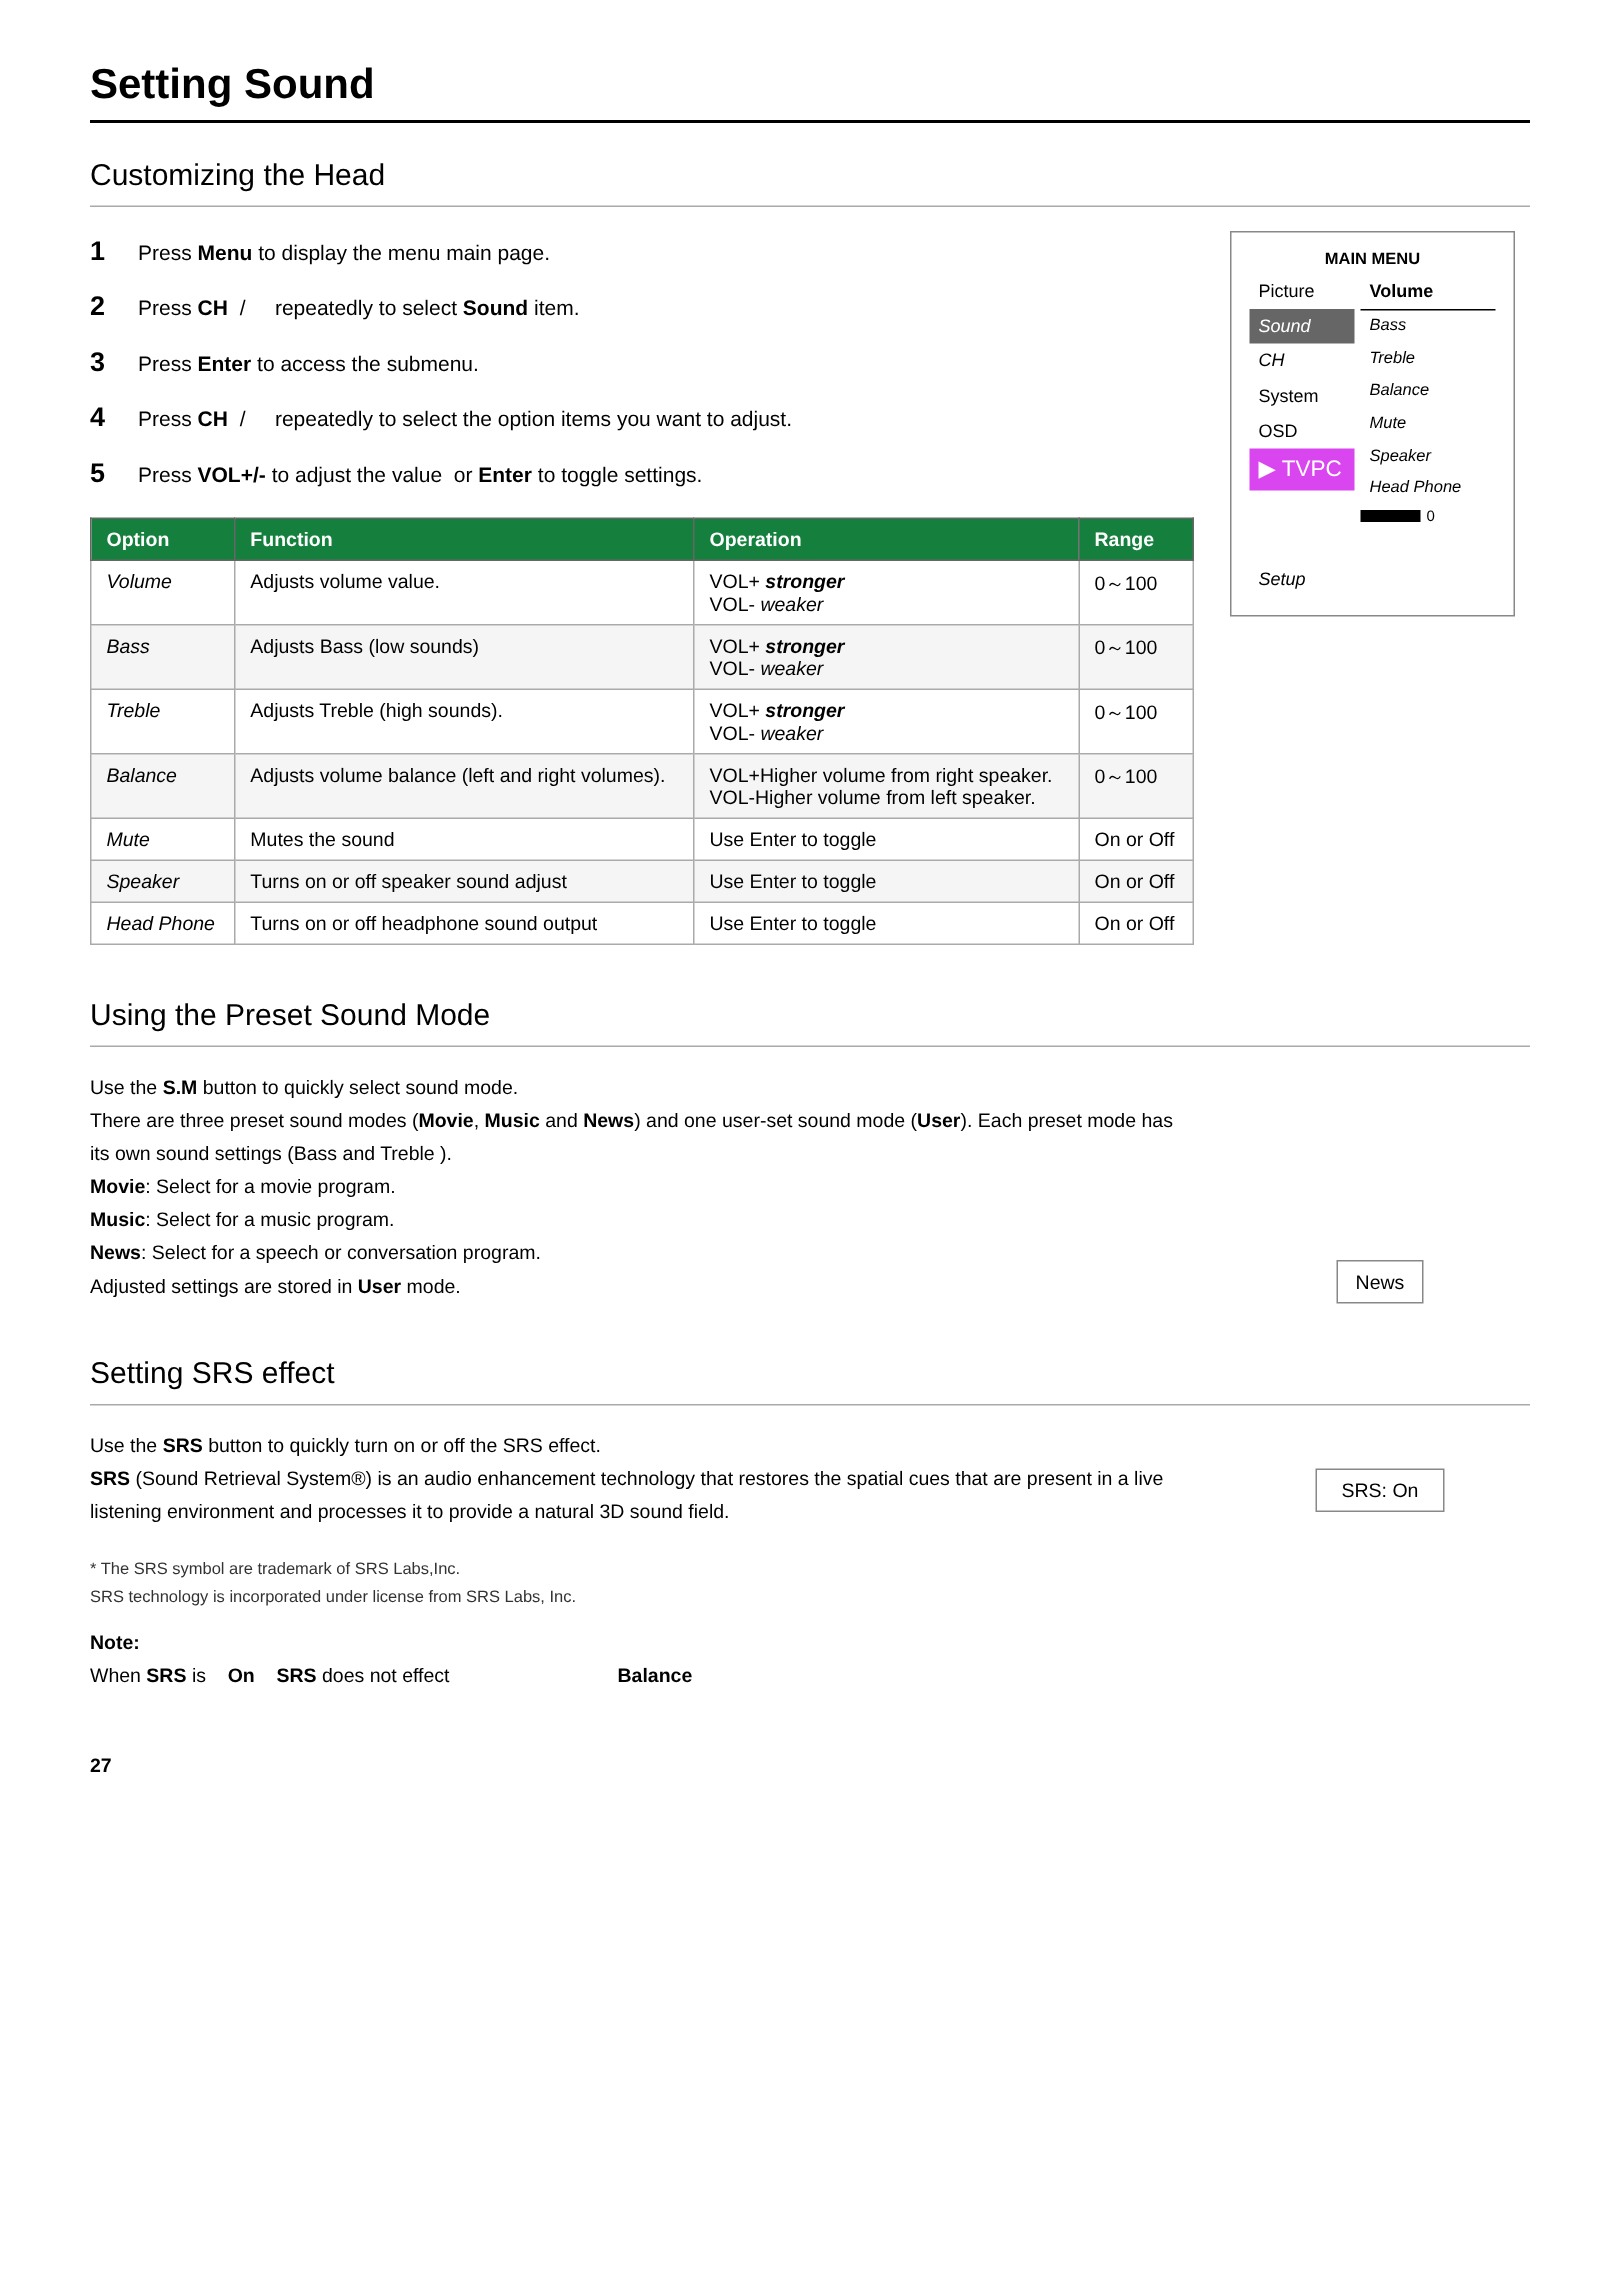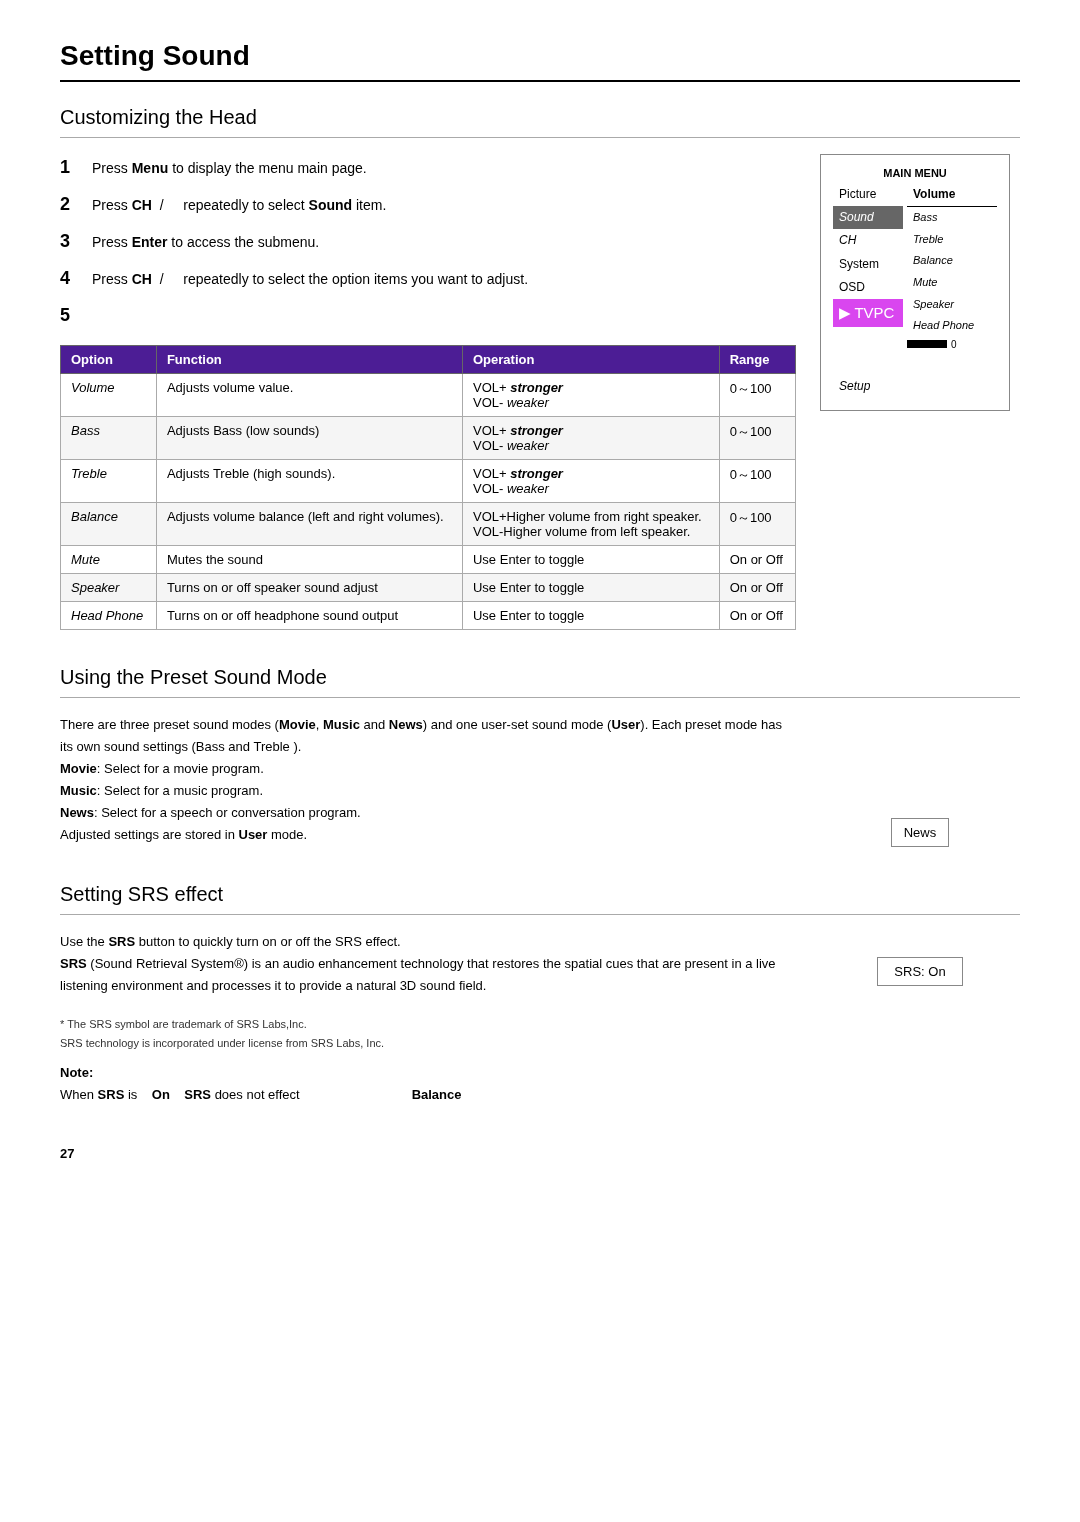--- a/index.html
+++ b/index.html
@@ -139,21 +139,21 @@
     }
 
     
     .sound-table {
       width: 100%;
       border-collapse: collapse;
       margin-top: 12px;
       font-size: 13px;
     }
     .sound-table th {
-      background: #4c1d95;
+      background: #15803d;
       color: #fff;
       padding: 6px 10px;
       text-align: left;
       font-weight: bold;
       border: 1px solid #666;
     }
     .sound-table td {
       padding: 6px 10px;
       border: 1px solid #aaa;
       vertical-align: top;
@@ -249,20 +249,21 @@
         <li class="step-item">
           <span class="step-num">3</span>
           <span class="step-text">Press <b>Enter</b> to access the submenu.</span>
         </li>
         <li class="step-item">
           <span class="step-num">4</span>
           <span class="step-text">Press <b>CH</b> <span class="slash-sym">/</span> &nbsp;&nbsp; repeatedly to select the option items you want to adjust.</span>
         </li>
         <li class="step-item">
           <span class="step-num">5</span>
+          <span class="step-text">Press <b>VOL+/-</b> to adjust the value &nbsp;or <b>Enter</b> to toggle settings.</span>
         </li>
       </ol>
 
       <table class="sound-table">
         <thead>
           <tr>
             <th>Option</th>
             <th>Function</th>
             <th>Operation</th>
             <th>Range</th>
@@ -347,20 +348,21 @@
   </div>
 </div>
 
 <div class="section">
   <h2 class="section-title">Using the Preset Sound Mode</h2>
   <hr class="section-divider">
 
   <div class="two-col">
     <div class="left-col">
       <div class="preset-text">
+        <p>Use the <b>S.M</b> button to quickly select sound mode.</p>
         <p>There are three preset sound modes (<b>Movie</b>, <b>Music</b> and <b>News</b>) and one user-set sound mode (<b>User</b>). Each preset mode has its own sound settings (Bass and Treble ).</p>
         <p><b>Movie</b>: Select for a movie program.</p>
         <p><b>Music</b>: Select for a music program.</p>
         <p><b>News</b>: Select for a speech or conversation program.</p>
         <p>Adjusted settings are stored in <b>User</b> mode.</p>
       </div>
     </div>
     <div class="right-col" style="display:flex; align-items:flex-end; justify-content:center;">
       <div class="news-box">News</div>
     </div>

